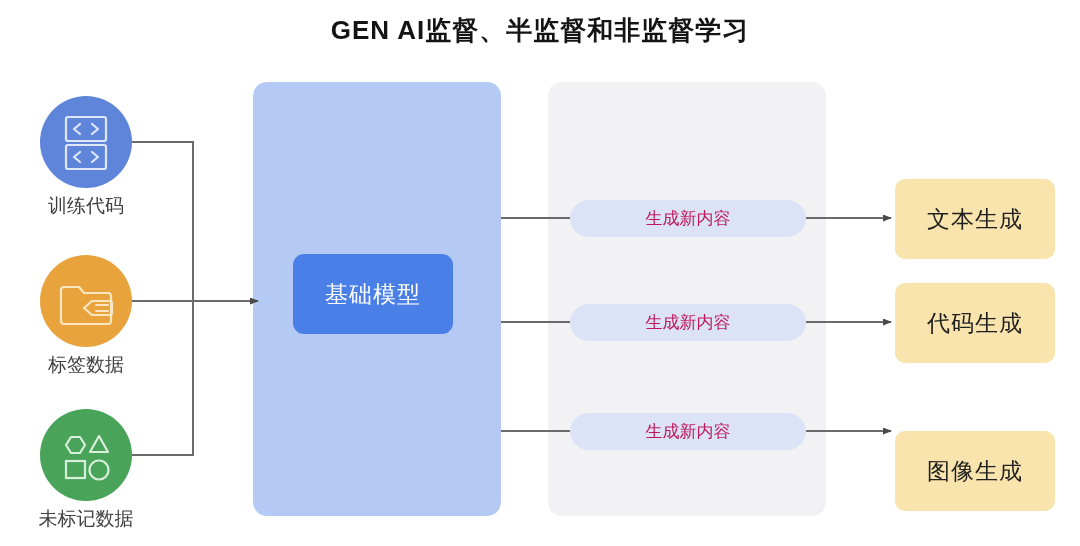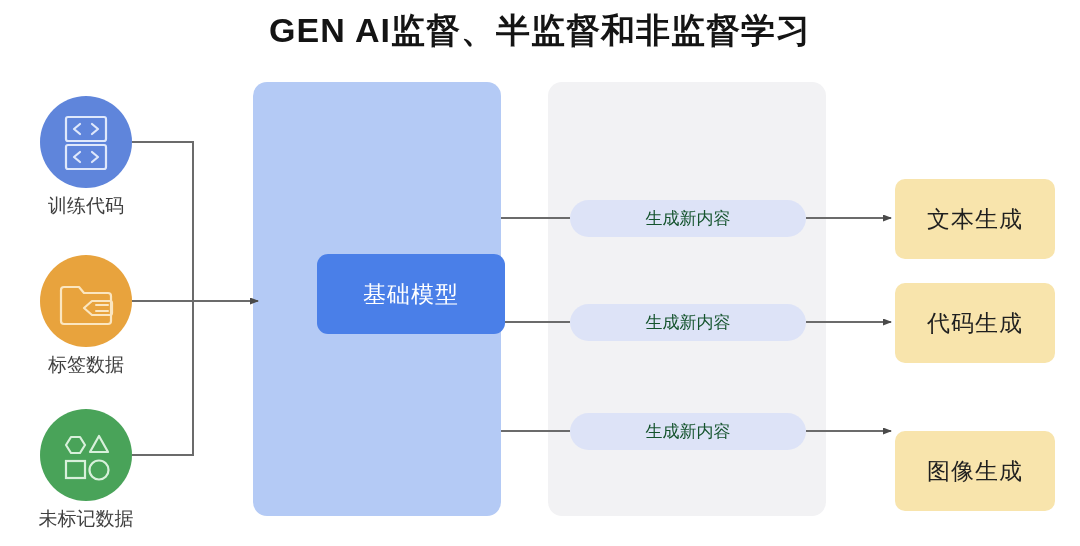--- a/index.html
+++ b/index.html
@@ -16,21 +16,21 @@
     overflow: hidden;
   }
 
   
   #title {
     position: absolute;
     left: 0;
     top: 6px;
     width: 1080px;
     text-align: center;
-    font-size: 34px;
+    font-size: 26px;
     font-weight: bold;
     color: #141414;
     letter-spacing: 1px;
     line-height: 48px;
     white-space: nowrap;
   }
 
   
   .panel {
     position: absolute;
@@ -78,28 +78,27 @@
 
   #node-code  .circle { background: #5f85db; }
   #node-label .circle { background: #e8a33d; }
   #node-unlab .circle { background: #49a359; }
 
   
   #fm-box {
     position: absolute;
     left: 293px;
     top: 254px;
-    width: 188px;
+    width: 160px;
     height: 80px;
     background: #4a7fe8;
     border-radius: 11px;
     display: flex;
     align-items: center;
     justify-content: center;
-    margin-left: 24px;
   }
   #fm-label {
     color: #ffffff;
     font-size: 23px;
     letter-spacing: 1px;
     white-space: nowrap;
   }
 
   
   .pill {
@@ -108,21 +107,21 @@
     width: 236px;
     height: 37px;
     background: #dde3f7;
     border-radius: 19px;
     display: flex;
     align-items: center;
     justify-content: center;
   }
   .pill-label {
     font-size: 17px;
-    color: #14532d;
+    color: #be185d;
     white-space: nowrap;
   }
   #pill-0 { top: 200px; }
   #pill-1 { top: 304px; }
   #pill-2 { top: 413px; }
 
   
   .outbox {
     position: absolute;
     left: 895px;

